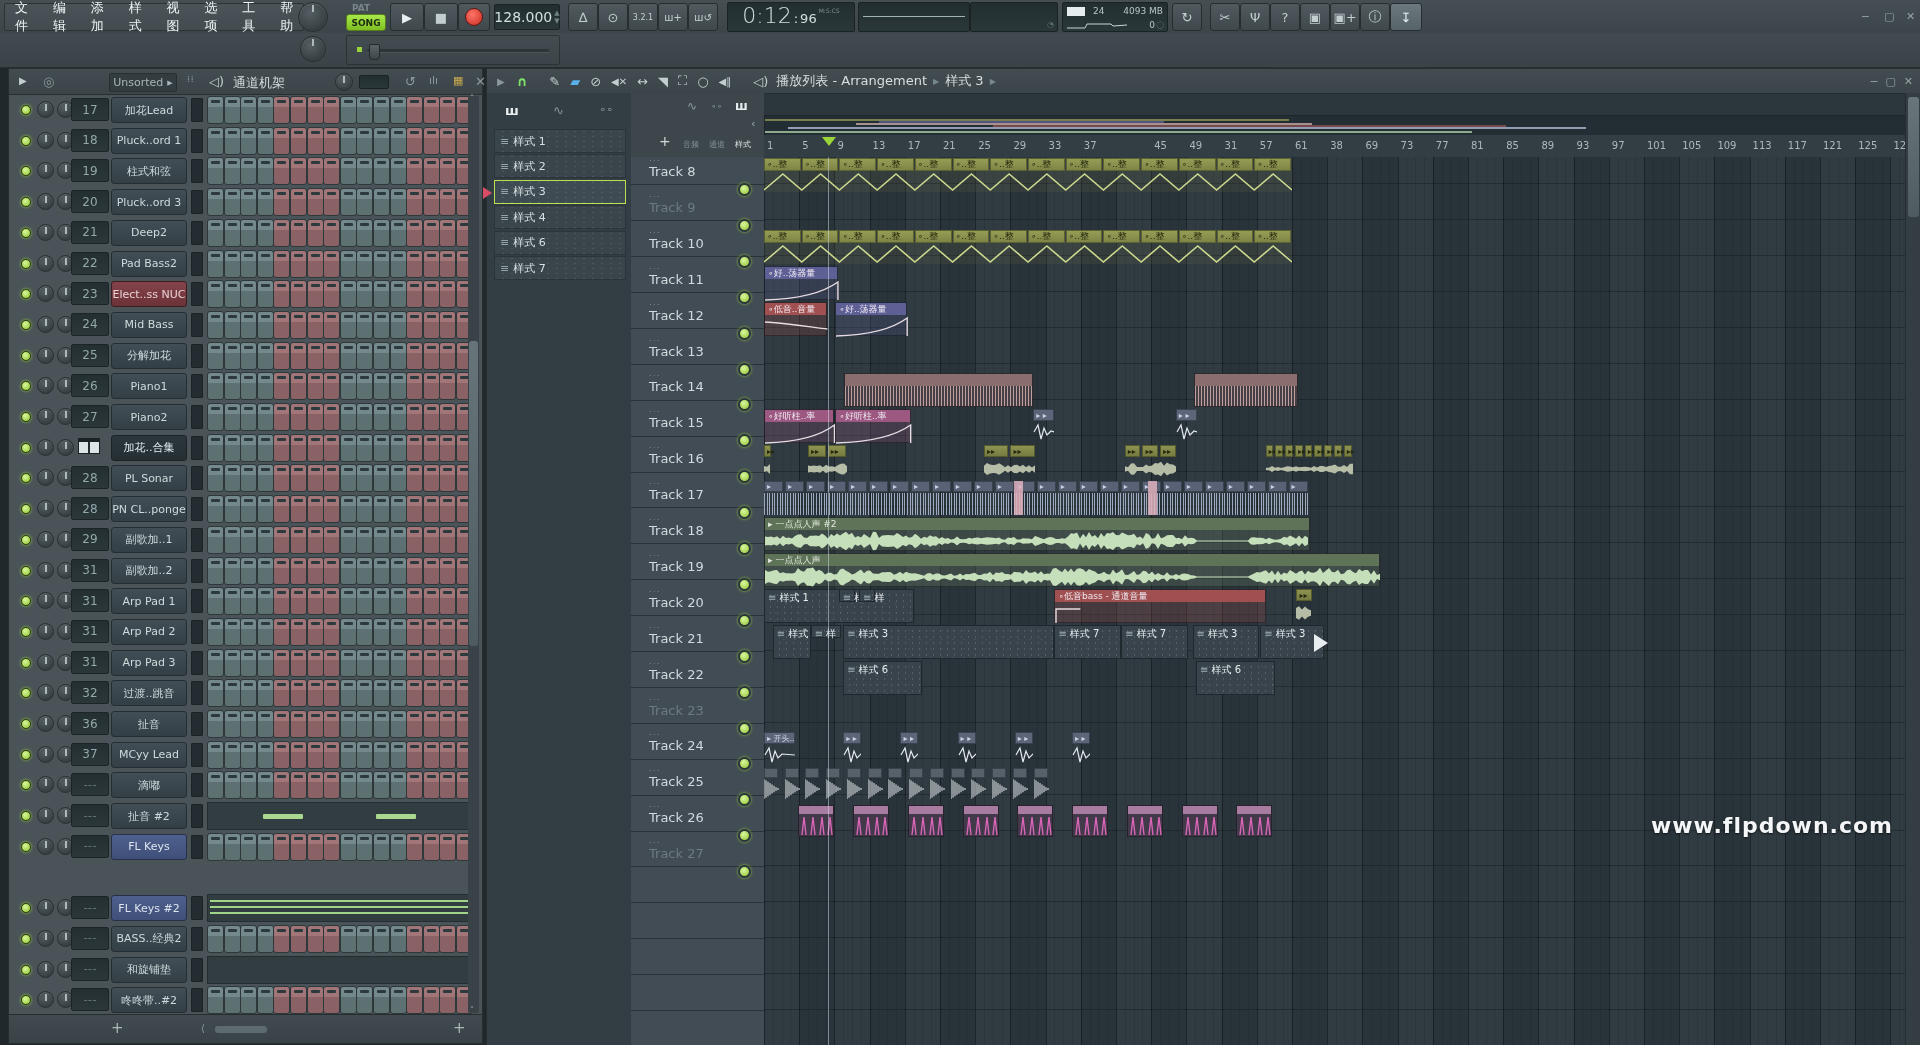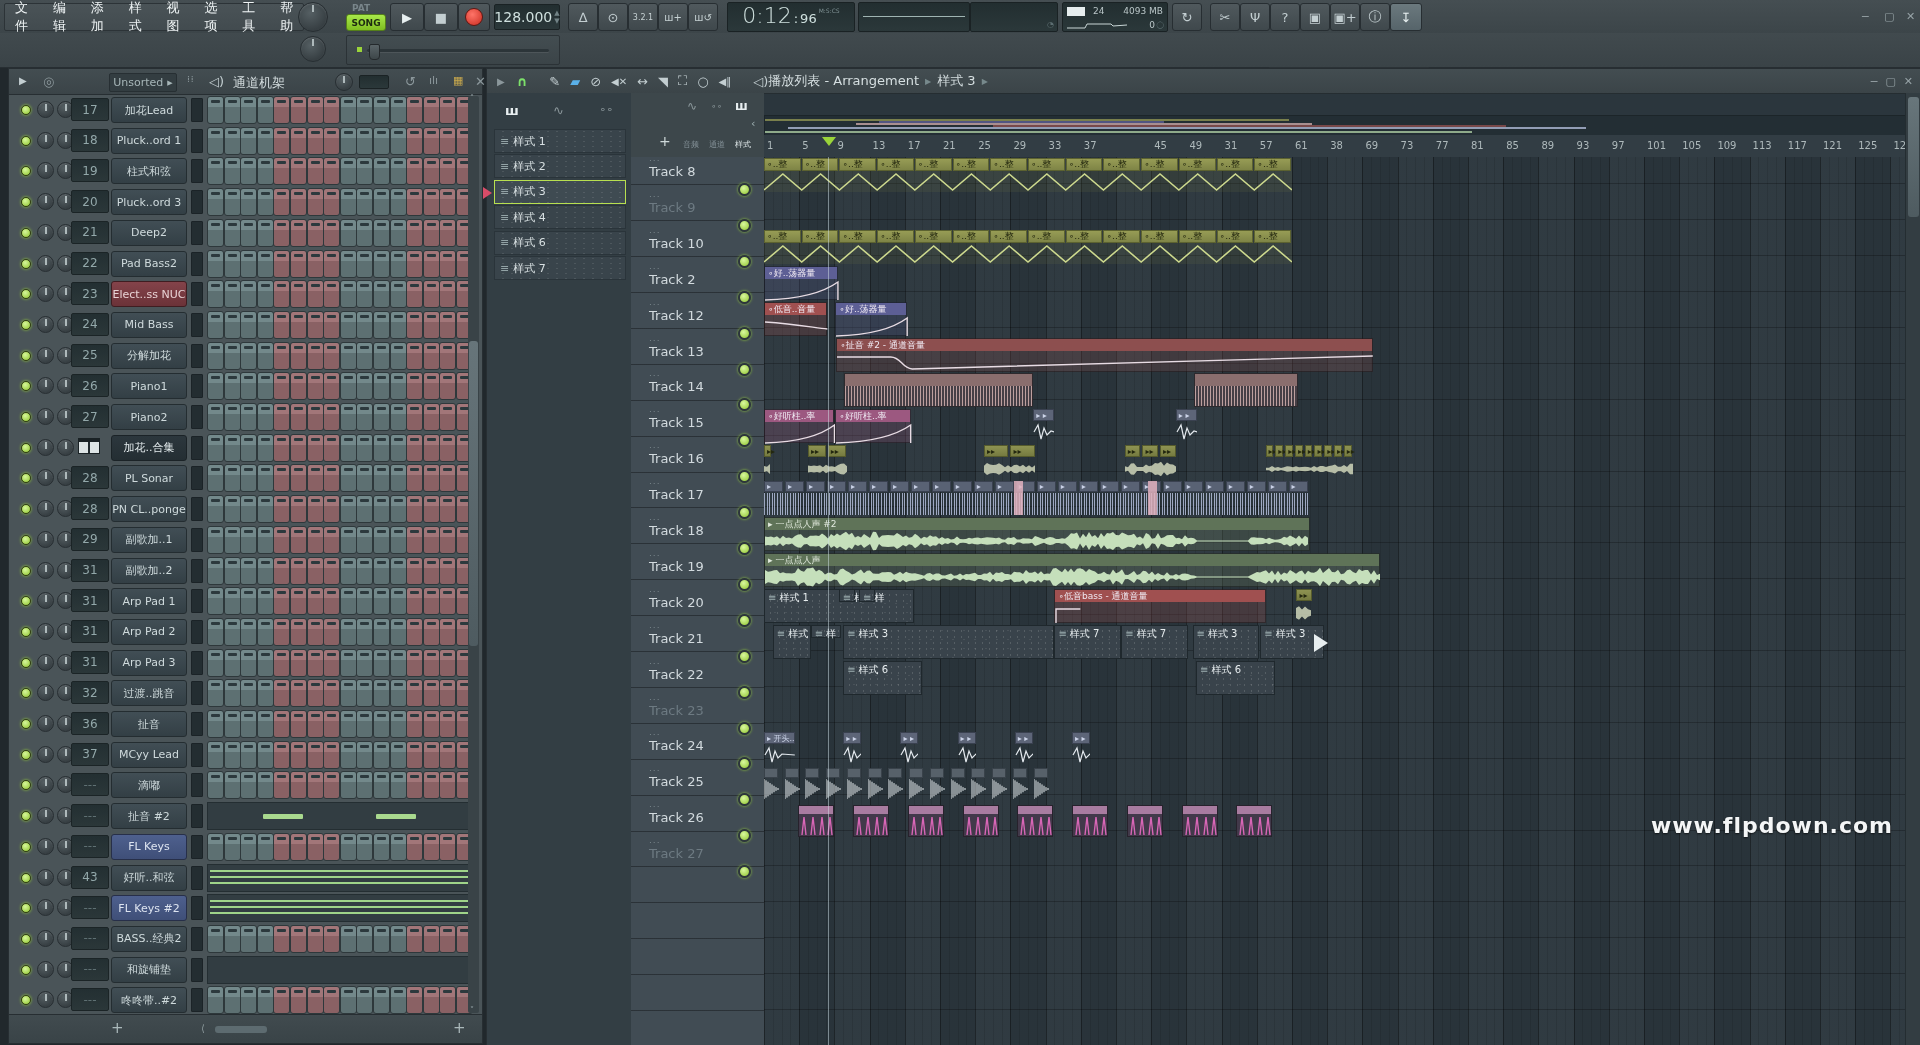--- a/index.html
+++ b/index.html
@@ -871,33 +871,20 @@
           <div class="step r" style="left: 314.2px;"></div>
           <div class="step g" style="left: 330.8px;"></div>
           <div class="step g" style="left: 347.4px;"></div>
           <div class="step g" style="left: 364px;"></div>
           <div class="step g" style="left: 380.6px;"></div>
           <div class="step r" style="left: 397.2px;"></div>
           <div class="step r" style="left: 413.8px;"></div>
           <div class="step r" style="left: 430.4px;"></div>
           <div class="step r" style="left: 447px;"></div>
         </div>
-        <div class="ch-row" style="top: 767.5px;">
-          <div class="led"></div>
-          <div class="kn knob" style="left: 28px;"></div>
-          <div class="kn knob" style="left: 48px;"></div>
-          <div class="numbox">43</div>
-          <div class="namebtn">好听..和弦</div>
-          <div class="minibar"></div>
-          <div class="chpanel">
-            <div class="gline" style="top: 5px;"></div>
-            <div class="gline" style="top: 11px;"></div>
-            <div class="gline" style="top: 17px;"></div>
-          </div>
-        </div>
         <div class="ch-row" style="top: 798.2px;">
           <div class="led"></div>
           <div class="kn knob" style="left: 28px;"></div>
           <div class="kn knob" style="left: 48px;"></div>
           <div class="numbox" style="color: rgb(95, 112, 115);">---</div>
           <div class="namebtn blue">FL Keys #2</div>
           <div class="minibar"></div>
           <div class="chpanel">
             <div class="gline" style="top: 5px;"></div>
             <div class="gline" style="top: 11px;"></div>
@@ -982,21 +969,21 @@
       <span class="ico" style="margin-left:22px;">✎</span>
       <span class="ico" style="margin-left:10px;color:#5ab0e8;">▰</span>
       <span class="ico" style="margin-left:10px;">⊘</span>
       <span class="ico" style="margin-left:10px;font-size:10px;">◀✕</span>
       <span class="ico" style="margin-left:10px;">↔</span>
       <span class="ico" style="margin-left:10px;">◥</span>
       <span class="ico" style="margin-left:10px;">⛶</span>
       <span class="ico" style="margin-left:10px;">○</span>
       <span class="ico" style="margin-left:10px;font-size:10px;">◀‖</span>
       <span class="ico" style="margin-left:22px;">◁)</span>
-      <span style="font-size:13px;color:#d6dfe1;">播放列表 - Arrangement</span>
+      <span style="margin-left:8px;font-size:13px;color:#d6dfe1;">播放列表 - Arrangement</span>
       <span style="margin-left:6px;font-size:8px;color:#77898c;">▶</span>
       <span style="margin-left:6px;font-size:13px;color:#d6dfe1;">样式 3</span>
       <span style="margin-left:6px;font-size:8px;color:#77898c;">▶</span>
       <span class="wctl" style="margin-left:auto;">─</span>
       <span class="wctl" style="margin:0 8px;">▢</span>
       <span class="wctl" style="margin-right:8px;">✕</span>
     </div>
 
     <div id="picker">
       <span class="abs" style="left:18px;top:10px;color:#e8eef0;font-weight:bold;font-size:13px;">ш</span>
@@ -1097,21 +1084,21 @@
             <div class="tname dim">Track 9</div>
             <div class="tled"></div>
           </div>
           <div class="thead-row" style="top: 71.8px;">
             <div class="tdots">...</div>
             <div class="tname">Track 10</div>
             <div class="tled"></div>
           </div>
           <div class="thead-row" style="top: 107.7px;">
             <div class="tdots">...</div>
-            <div class="tname">Track 2</div>
+            <div class="tname">Track 11</div>
             <div class="tled"></div>
           </div>
           <div class="thead-row" style="top: 143.6px;">
             <div class="tdots">...</div>
             <div class="tname">Track 12</div>
             <div class="tled"></div>
           </div>
           <div class="thead-row" style="top: 179.5px;">
             <div class="tdots">...</div>
             <div class="tname">Track 13</div>
@@ -1236,26 +1223,20 @@
           <div class="clip" style="left: 0px; top: 144.6px; width: 63.36px; height: 34px; background: rgba(160, 80, 80, 0.25); border: 1px solid rgba(0, 0, 0, 0.35);">
             <div class="cliphead" style="background: rgb(160, 80, 80); color: rgb(239, 233, 242);">∘低音..音量</div>
             <svg width="63.36000000000001" height="21" style="position: absolute; left: 0px; top: 13px;">
               <path d="M0,6 C31.680000000000003,8 50.68800000000001,12 62.36000000000001,13" stroke="#e8dce4" stroke-width="1.4" fill="none"></path>
             </svg>
           </div>
           <div class="clip" style="left: 71.28px; top: 144.6px; width: 72.16px; height: 34px; background: rgba(93, 95, 149, 0.25); border: 1px solid rgba(0, 0, 0, 0.35);">
             <div class="cliphead" style="background: rgb(93, 95, 149); color: rgb(239, 233, 242);">∘好..荡器量</div>
             <svg width="72.16" height="21" style="position: absolute; left: 0px; top: 13px;">
               <path d="M0,20 C36.08,19 57.728,12 71.16,2 L71.16,20" stroke="#e8dce4" stroke-width="1.4" fill="none"></path>
-            </svg>
-          </div>
-          <div class="clip" style="left: 72.16px; top: 180.5px; width: 536.8px; height: 34px; background: rgba(141, 79, 79, 0.25); border: 1px solid rgba(0, 0, 0, 0.35);">
-            <div class="cliphead" style="background: rgb(141, 79, 79); color: rgb(239, 233, 242);">∘扯音 #2 - 通道音量</div>
-            <svg width="536.8000000000001" height="21" style="position: absolute; left: 0px; top: 13px;">
-              <path d="M0,5 L53.68000000000001,5 C64.41600000000001,5 64.41600000000001,16 75.15200000000002,17 L535.8000000000001,4" stroke="#e8dce4" stroke-width="1.4" fill="none"></path>
             </svg>
           </div>
           <div class="clip" style="left: 80.08px; top: 216.4px; width: 189.2px; height: 34px; background: rgb(70, 63, 70); border: 1px solid rgba(0, 0, 0, 0.35);">
             <div class="cliphead" style="background: rgb(138, 110, 110);"></div>
             <div style="position: absolute; inset: 12px 0px 0px; background: repeating-linear-gradient(90deg, rgb(210, 176, 174) 0px, rgb(210, 176, 174) 1px, transparent 1px, transparent 3px); opacity: 0.85;"></div>
           </div>
           <div class="clip" style="left: 430.32px; top: 216.4px; width: 103.84px; height: 34px; background: rgb(70, 63, 70); border: 1px solid rgba(0, 0, 0, 0.35);">
             <div class="cliphead" style="background: rgb(138, 110, 110);"></div>
             <div style="position: absolute; inset: 12px 0px 0px; background: repeating-linear-gradient(90deg, rgb(210, 176, 174) 0px, rgb(210, 176, 174) 1px, transparent 1px, transparent 3px); opacity: 0.85;"></div>
           </div>

